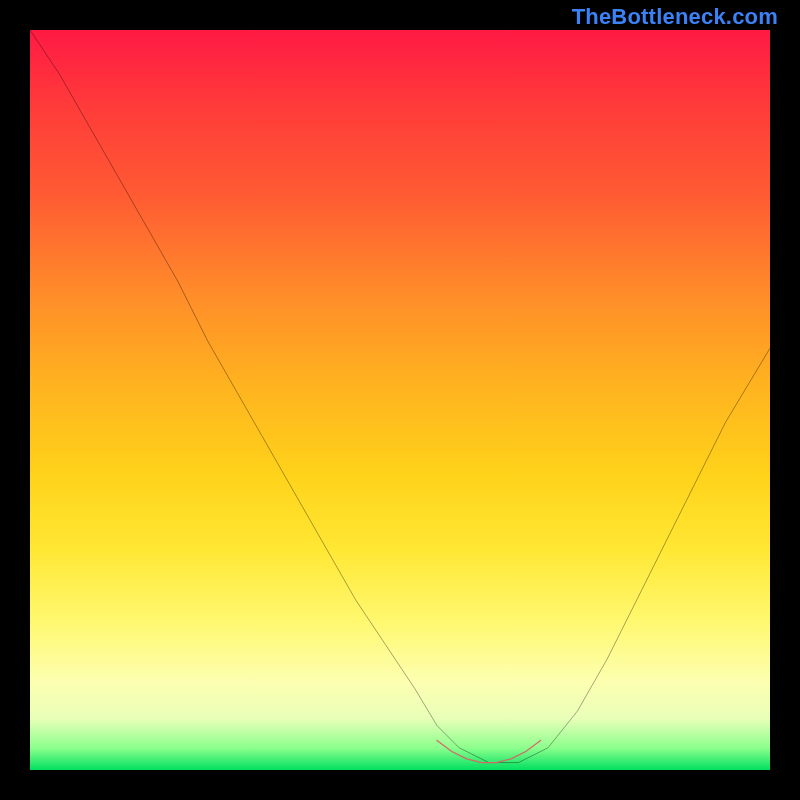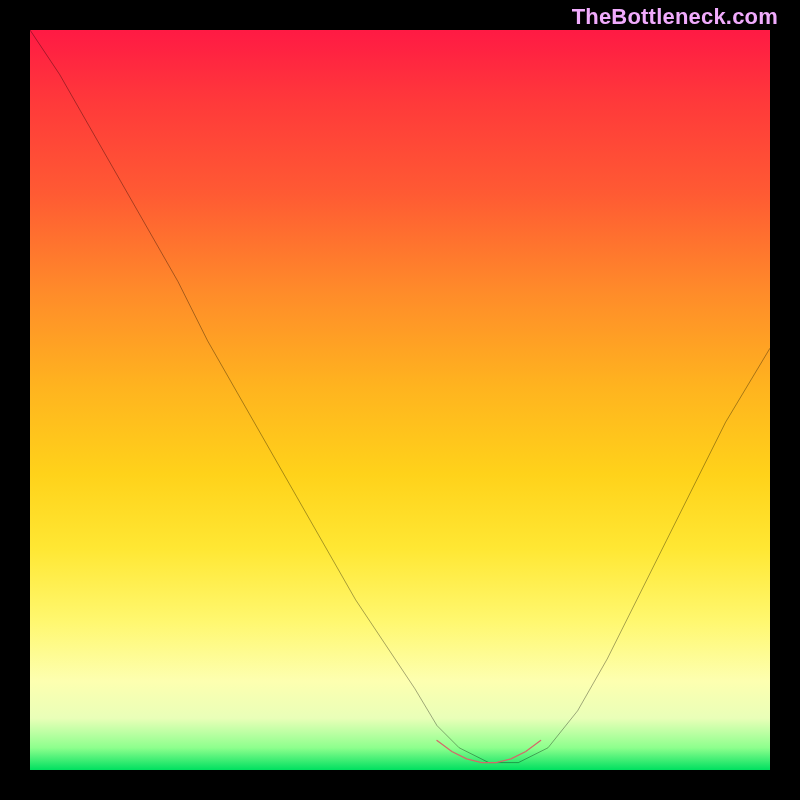--- a/index.html
+++ b/index.html
@@ -38,21 +38,21 @@
     width: 100%;
     height: 100%;
   }
   .watermark {
     position: absolute;
     top: 4px;
     right: 22px;
     font-family: Arial, Helvetica, sans-serif;
     font-size: 22px;
     font-weight: 600;
-    color: #f0abfc;
+    color: #3b82f6;
     letter-spacing: 0.2px;
     user-select: none;
   }
 </style>
 </head>
 <body>
 
 <div class="frame">
 
   <div class="plot-area">

